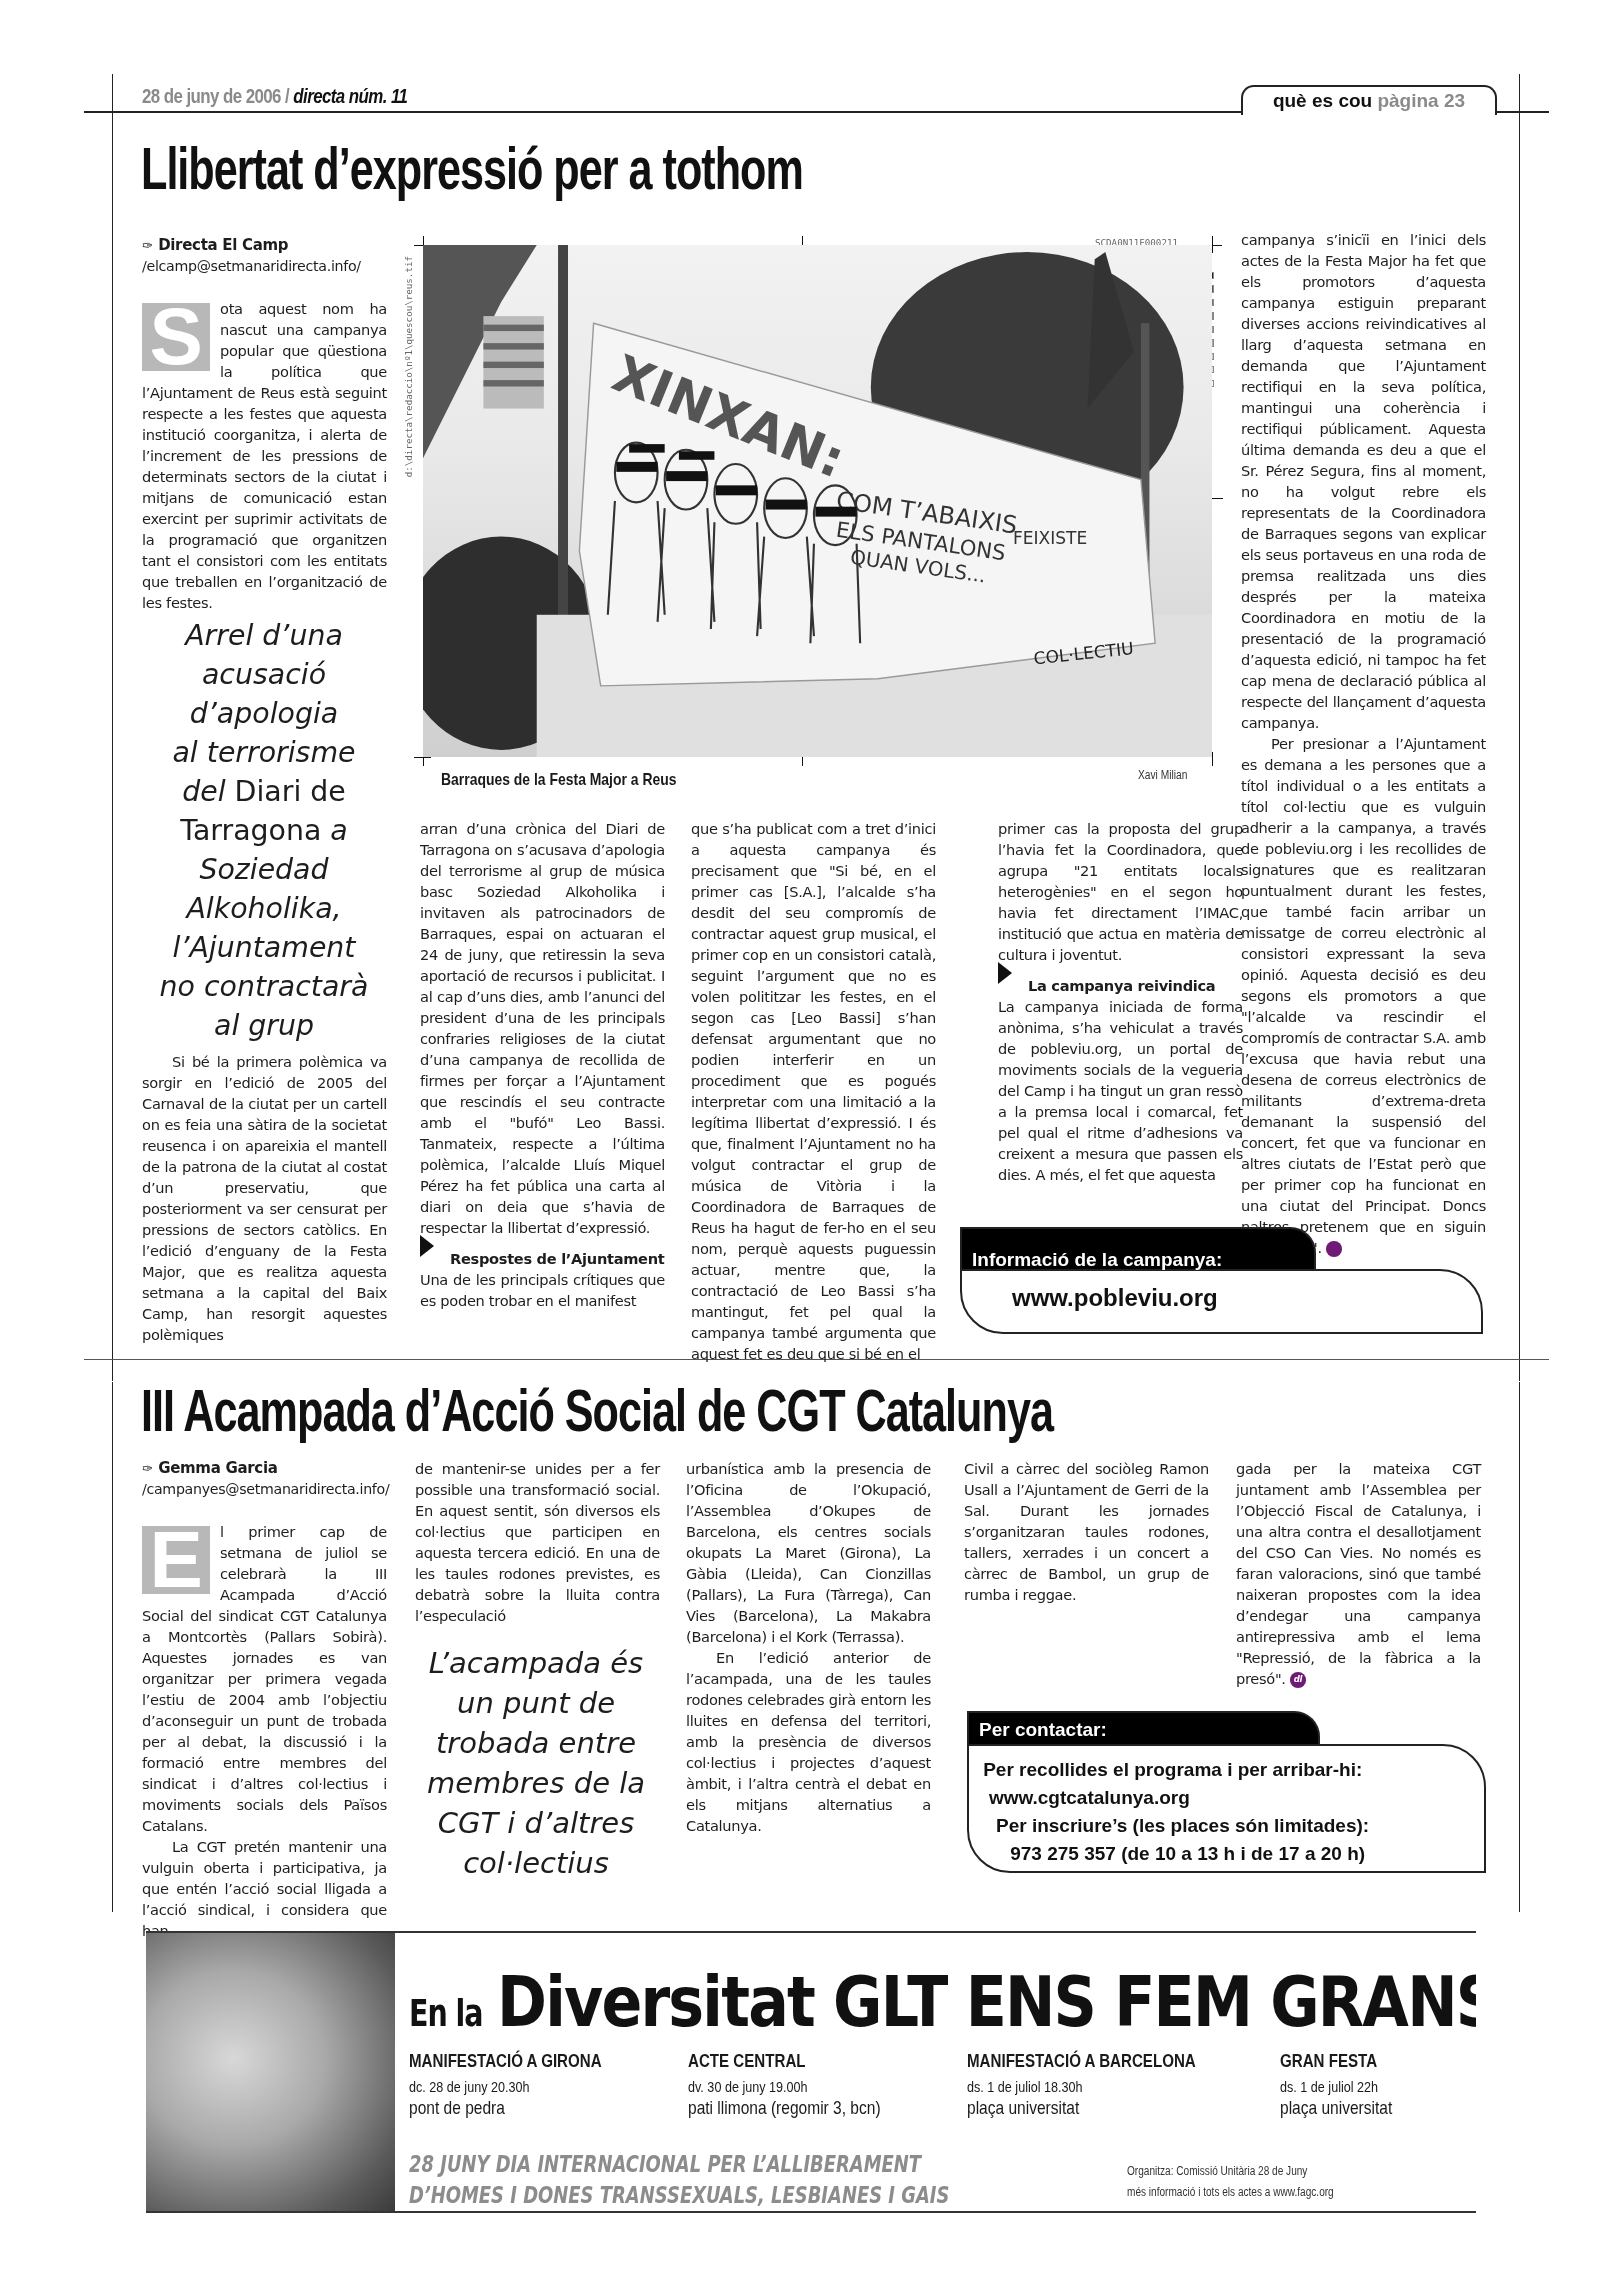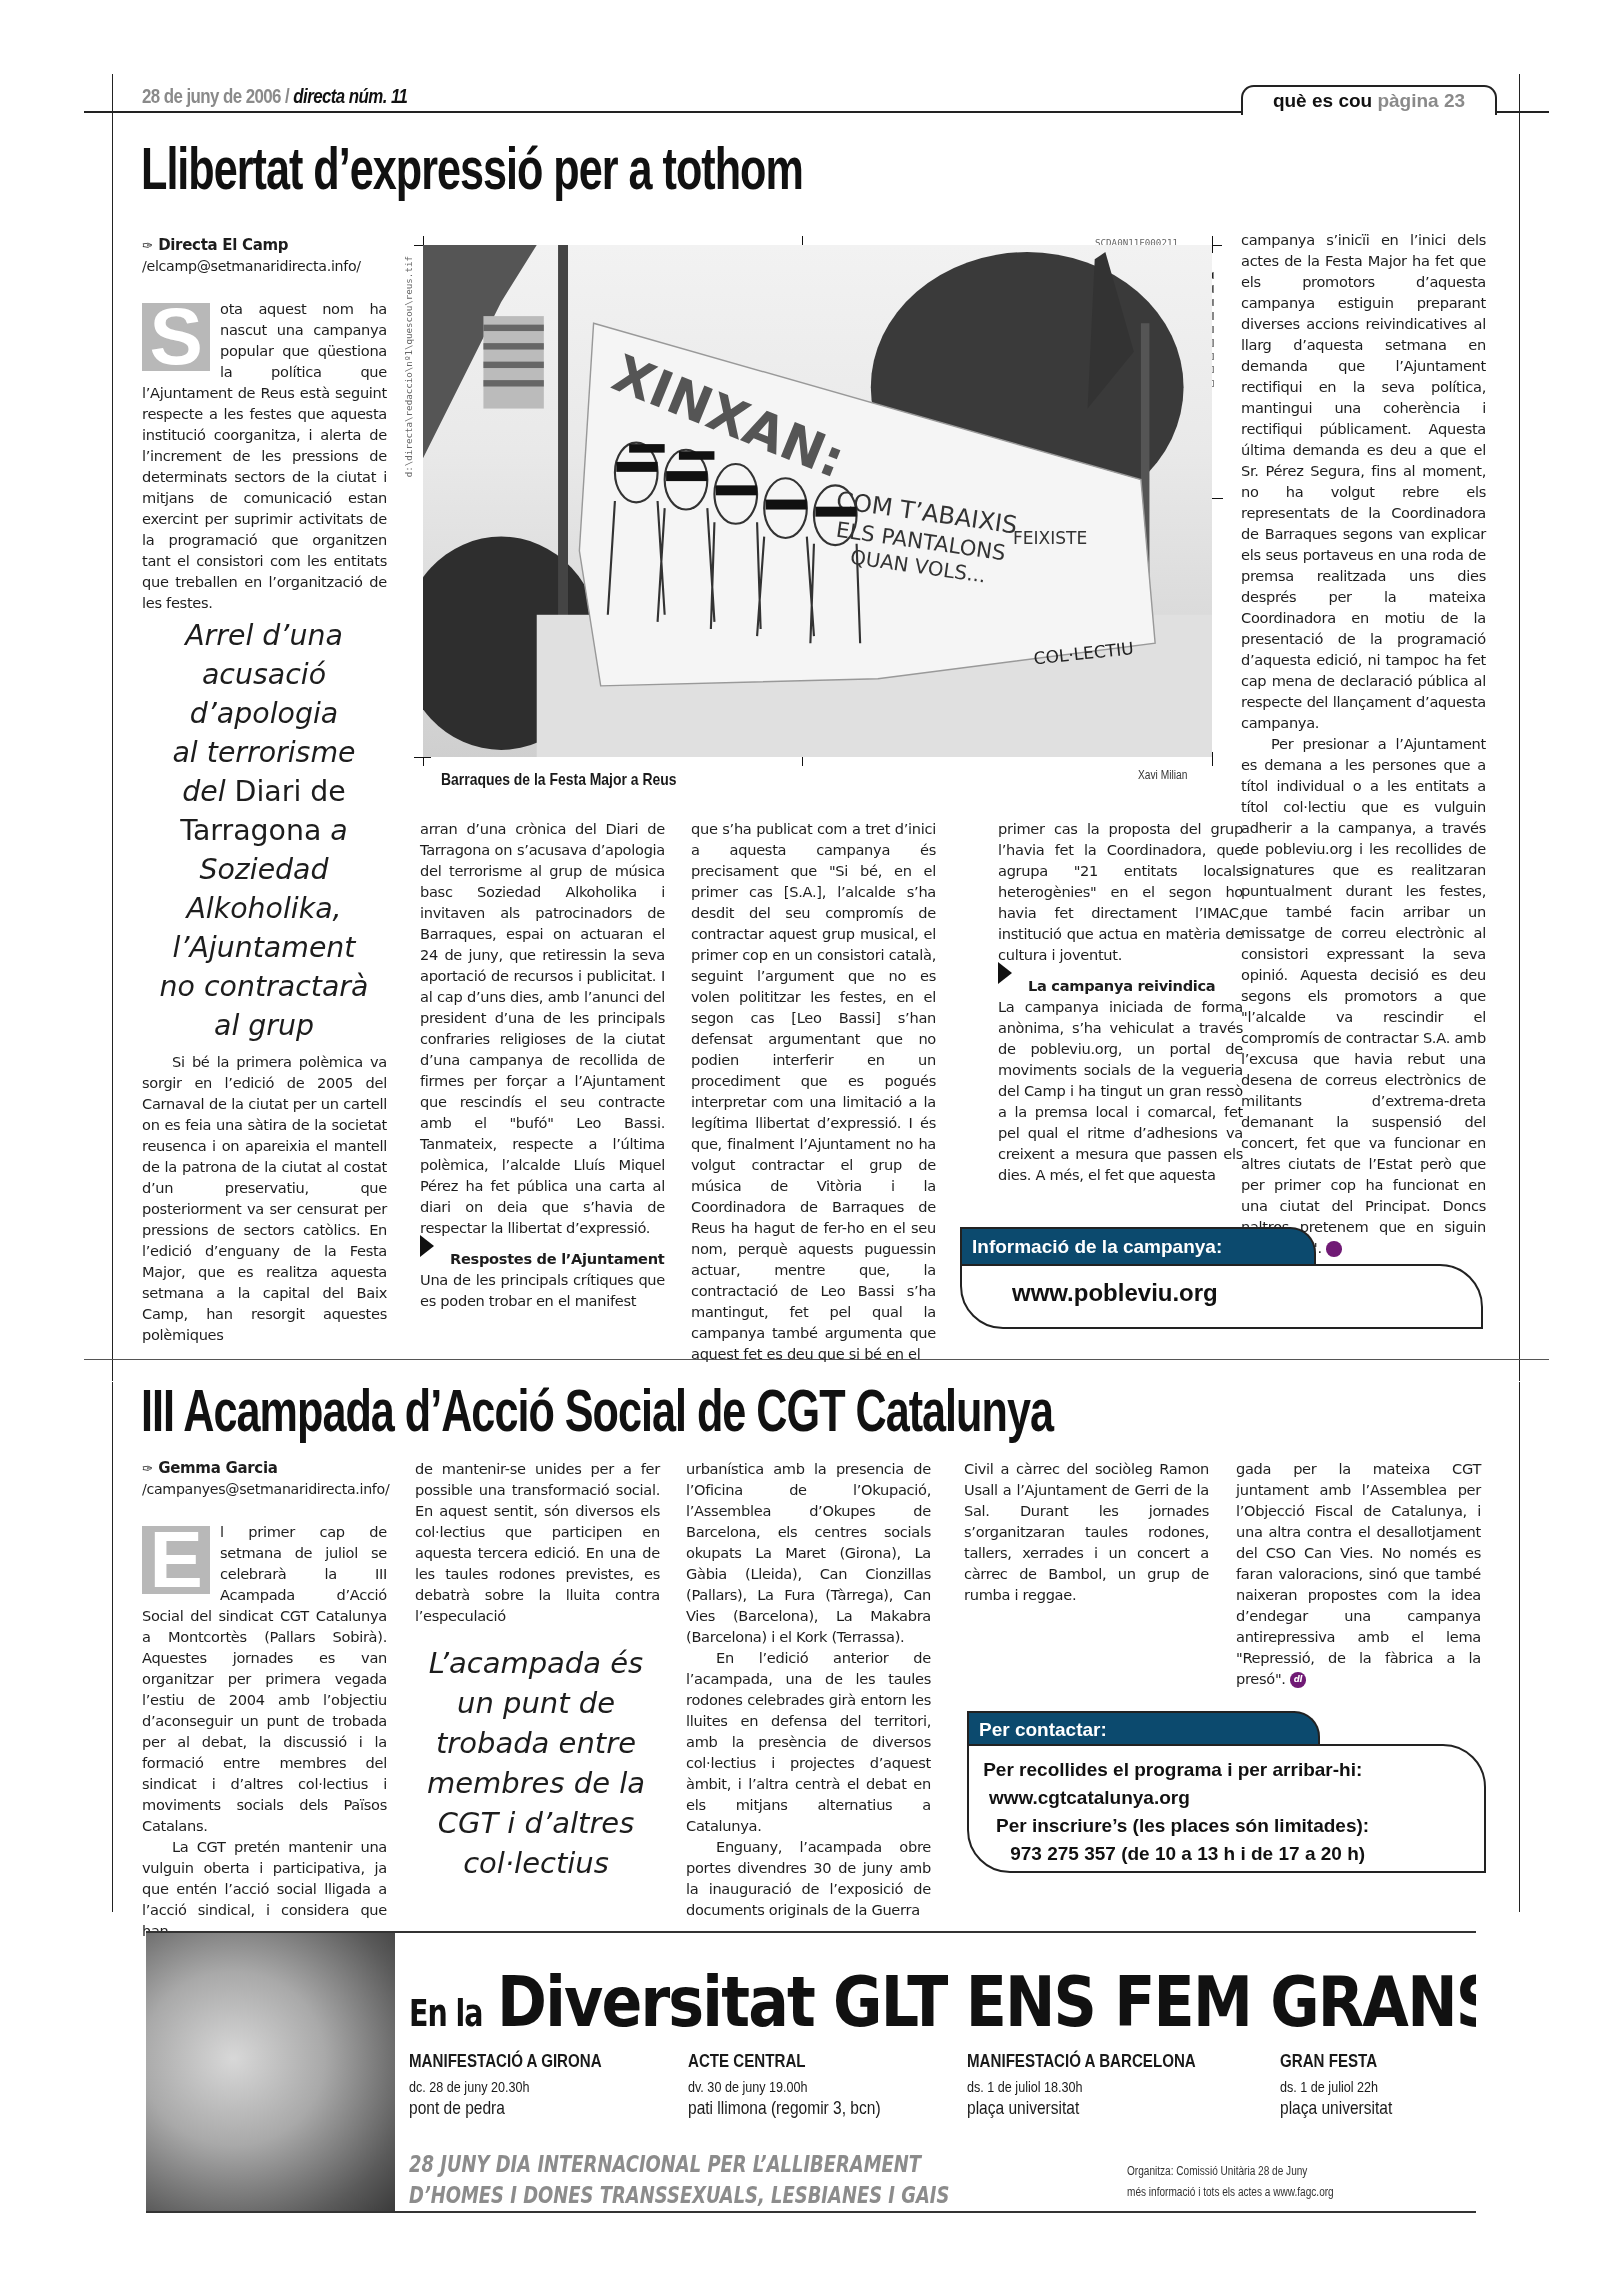--- a/index.html
+++ b/index.html
@@ -47,21 +47,21 @@
   .slug-vert { left: 403px; top: 256px; writing-mode: vertical-rl; transform: rotate(180deg); }
   .slug-top { left: 1095px; top: 237px; }
   .caption { position: absolute; left: 441px; top: 770px; font-family: "Liberation Sans", sans-serif; font-weight: bold; font-size: 17px; transform: scaleX(0.82); transform-origin: left; }
   .credit { position: absolute; left: 1138px; top: 768px; font-family: "Liberation Sans", sans-serif; font-size: 12px; transform: scaleX(0.85); transform-origin: left; color: #333; }
   .crop { position: absolute; background: #111; }
   .swatches { position: absolute; left: 1207px; top: 272px; width: 8.5px; }
   .swatches span { display: block; width: 7.1px; height: 7.1px; margin-bottom: 6.4px; border: 0.7px solid #888; }
 
   
   .infobox { position: absolute; }
-  .infobox .tab { position: relative; height: 37px; background: #0c4a6e; border: 2.1px solid #222; border-bottom: none; border-radius: 0 25.6px 0 0; width: 68%; color: #fff; font-family: "Liberation Sans", sans-serif; font-weight: bold; font-size: 19px; padding: 7px 10px; }
+  .infobox .tab { position: relative; height: 37px; background: #000000; border: 2.1px solid #222; border-bottom: none; border-radius: 0 25.6px 0 0; width: 68%; color: #fff; font-family: "Liberation Sans", sans-serif; font-weight: bold; font-size: 19px; padding: 20px 10px; }
   .infobox .body { border: 2.1px solid #222; border-radius: 0 43px 0 43px; background: #fff; font-family: "Liberation Sans", sans-serif; font-weight: bold; color: #111; }
 
   
   .ad { position: absolute; left: 146px; top: 1931px; width: 1330px; height: 282px; border-top: 2.1px solid #333; border-bottom: 2.1px solid #333; overflow: hidden; }
   .ad-photo { position: absolute; left: 0; top: 0; width: 249px; height: 279px; background: radial-gradient(ellipse at 35% 45%, #d8d8d8 0%, #a9a9a9 40%, #5a5a5a 80%, #3a3a3a 100%); }
   .ad-title { position: absolute; left: 263px; top: 28.4px; font-family: "DejaVu Sans", sans-serif; font-weight: bold; color: #111; white-space: nowrap; }
   .ad-title .small { font-size: 38px; letter-spacing: -1.4px; display: inline-block; transform: scaleX(0.75); transform-origin: left bottom; margin-right: -14.2px; }
   .ad-title .big { font-size: 70px; letter-spacing: -2.1px; display: inline-block; transform: scaleX(0.86); transform-origin: left bottom; }
   .ad-events { position: absolute; left: 263px; top: 118px; width: 1052px; }
   .ad-event { position: absolute; top: 0; font-family: "Liberation Sans", sans-serif; }
@@ -238,21 +238,20 @@
   <span class="ln">un punt de</span>
   <span class="ln">trobada entre</span>
   <span class="ln">membres de la</span>
   <span class="ln">CGT i d’altres</span>
   <span class="ln">col·lectius</span>
 </div>
 
 <div class="col" style="left:686px; top:1458px; width:245px;">
   <p class="noind">urbanística amb la presencia de l’Oficina de l’Okupació, l’Assemblea d’Okupes de Barcelona, els centres socials okupats La Maret (Girona), La Gàbia (Lleida), Can Cionzillas (Pallars), La Fura (Tàrrega), Can Vies (Barcelona), La Makabra (Barcelona) i el Kork (Terrassa).</p>
   <p>En l’edició anterior de l’acampada, una de les taules rodones celebrades girà entorn les lluites en defensa del territori, amb la presència de diversos col·lectius i projectes d’aquest àmbit, i l’altra centrà el debat en els mitjans alternatius a Catalunya.</p>
-  <p>Enguany, l’acampada obre portes divendres 30 de juny amb la inauguració de l’exposició de documents originals de la Guerra</p>
 </div>
 
 <div class="col" style="left:964px; top:1458px; width:245px;">
   <p class="noind">Civil a càrrec del sociòleg Ramon Usall a l’Ajuntament de Gerri de la Sal. Durant les jornades s’organitzaran taules rodones, tallers, xerrades i un concert a càrrec de Bambol, un grup de rumba i reggae.</p>
 </div>
 
 <div class="col" style="left:1236px; top:1458px; width:245px;">
   <p class="noind"><span>gada per la mateixa CGT juntament amb l’Assemblea per l’Objecció Fiscal de Catalunya, i una altra contra el desallotjament del CSO Can Vies. No només es faran valoracions, sinó que també naixeran propostes com la idea d’endegar una campanya antirepressiva amb el lema "Repressió, de la fàbrica a la presó".</span> <span class="endmark">dl</span></p>
 </div>
 

